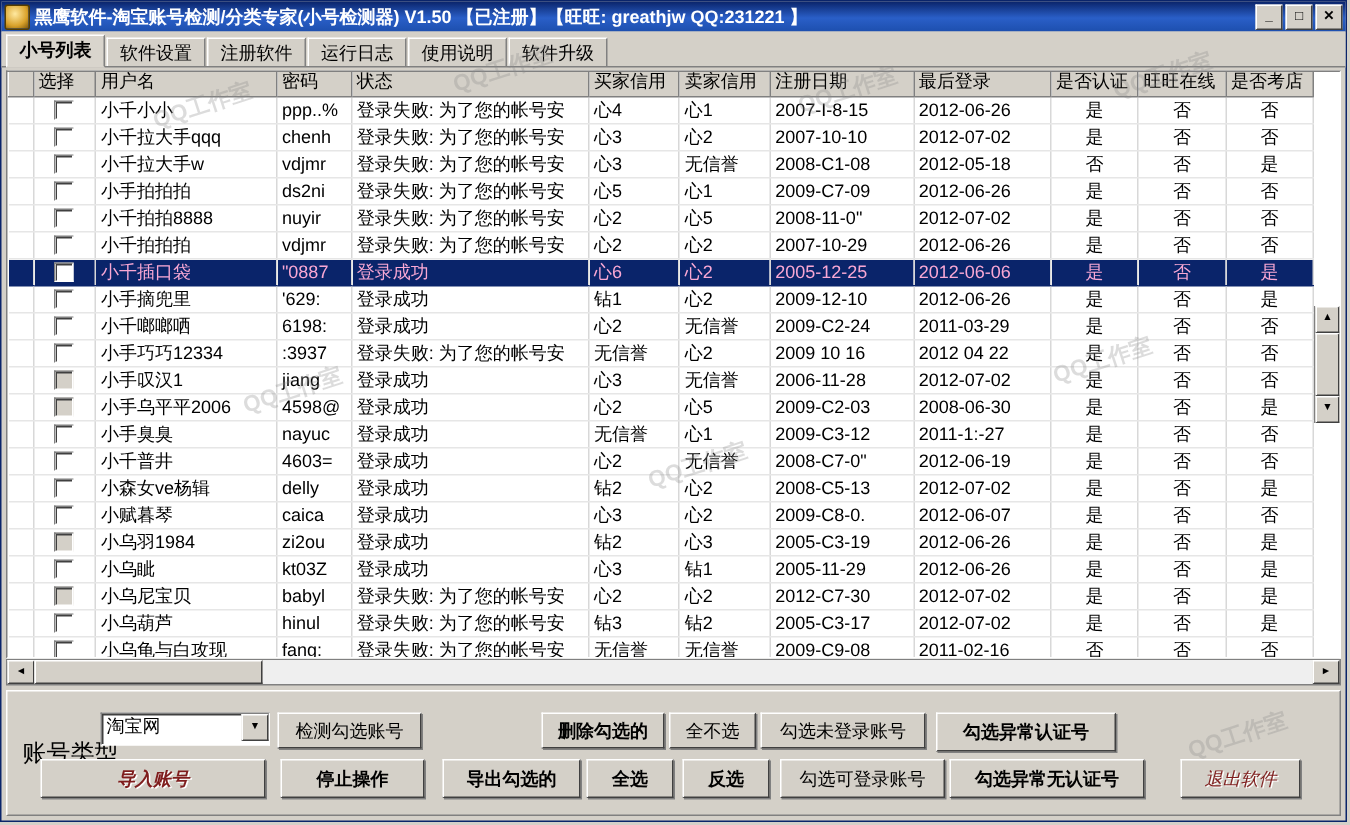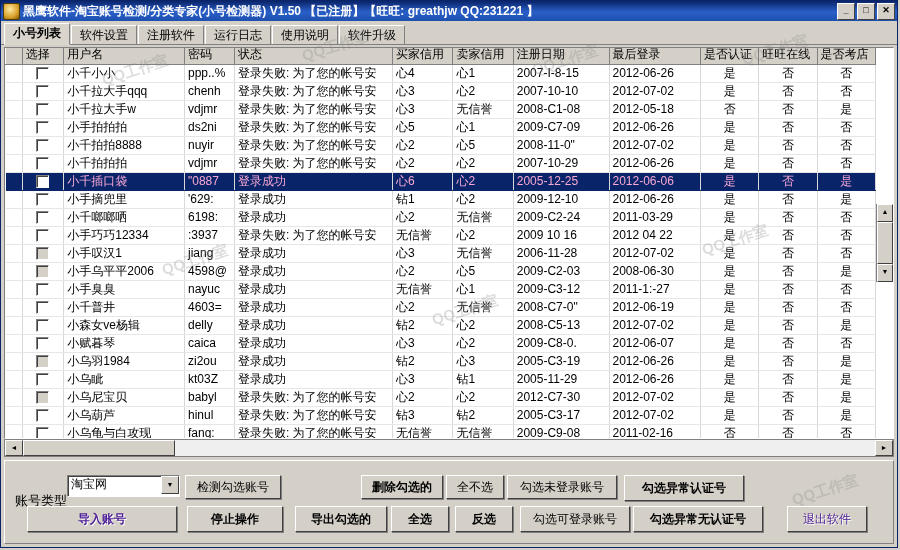--- a/index.html
+++ b/index.html
@@ -147,21 +147,21 @@
     border-right-color:#404040;border-bottom-color:#404040;}
   
   .bottom{
     height:82px;
     margin:3px;
     border:1px solid #fff;
     border-right-color:#808080;border-bottom-color:#808080;
     background:#d4d0c8;
     position:relative;
   }
-  .lbl{position:absolute;font-size:13px;margin-top:12px;}
+  .lbl{position:absolute;font-size:16px;margin-top:12px;}
   .combo{
     position:absolute;
     height:20px;
     background:#fff;
     border:1px solid #808080;
     border-right-color:#fff;border-bottom-color:#fff;
     box-shadow:inset 1px 1px 0 #404040;
     display:flex;
     padding-left:3px;font-size:12px;
   }
@@ -177,21 +177,21 @@
     border:1px solid #fff;
     border-right-color:#404040;border-bottom-color:#404040;
     box-shadow:1px 1px 0 #808080;
     font-size:12px;
     text-align:center;
     white-space:nowrap;
     display:flex;align-items:center;justify-content:center;
     font-family:"Liberation Sans",sans-serif;
   }
   .btn.b{font-weight:bold;}
-  .btn.disabled{color:#4c1d95;text-shadow:1px 1px 0 #fff;}
+  .btn.disabled{color:#7f1d1d;text-shadow:1px 1px 0 #fff;font-style:italic;}
   
   .wm{
     position:absolute;color:rgba(140,140,140,.30);
     font-size:15px;font-weight:bold;pointer-events:none;
     transform:rotate(-18deg);
     font-family:"Liberation Sans",sans-serif;
   }
 </style>
 </head>
 <body>

